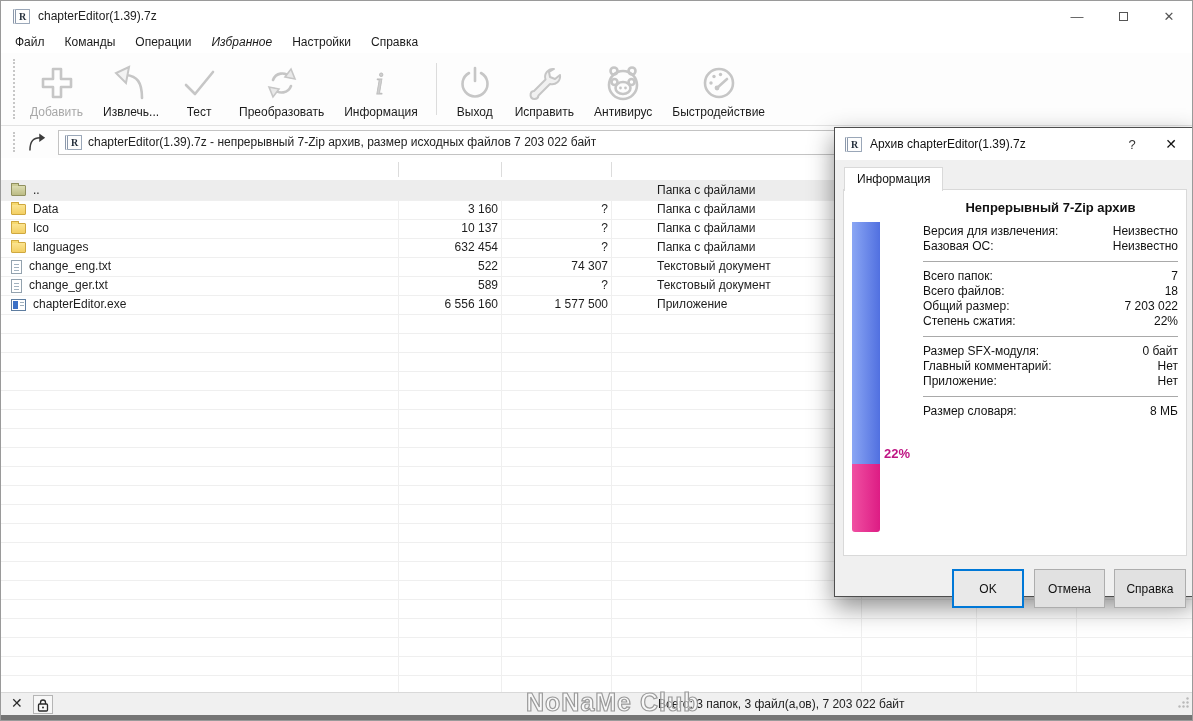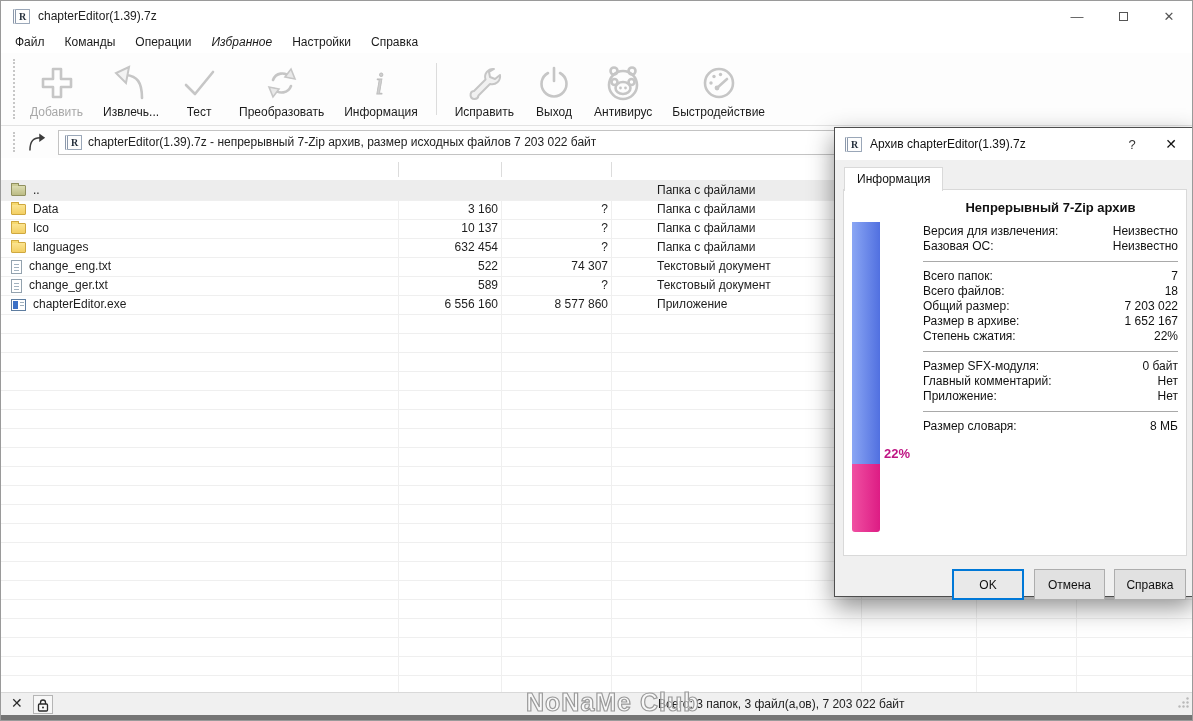--- a/index.html
+++ b/index.html
@@ -93,21 +93,21 @@
   .tab { position:absolute; left:9px; top:39px; padding:4px 12px 5px; background:#fff; border:1px solid #d9d9d9; border-bottom:none; font-size:12px; color:#111; z-index:2; }
   .tabpage { position:absolute; left:8px; top:61px; width:344px; height:367px; background:#fff; border:1px solid #d9d9d9; }
   .ratiobar { position:absolute; left:8px; top:32px; width:28px; height:310px; }
   .ratio-blue { width:100%; height:242px; background:linear-gradient(to right,#8aa6f4,#5170e0); }
   .ratio-pink { width:100%; height:68px; background:linear-gradient(to right,#f050a2,#dd1c84); border-radius:0 0 3px 3px; }
   .ratio-label { position:absolute; left:40px; top:256px; font-size:13px; font-weight:bold; color:#bf1583; }
   .stats { position:absolute; left:79px; top:10px; width:255px; }
   .stats-heading { text-align:center; font-size:13px; font-weight:bold; color:#111; margin-bottom:9px; }
   .stat { display:flex; justify-content:space-between; height:15px; line-height:15px; font-size:12px; color:#111; }
   .stat-sep { border-top:1px solid #a9a9a9; margin:7px 0; }
-  .dlg-btn { position:absolute; height:31px; background:#e1e1e1; border:1px solid #adadad; font-size:12px; color:#111;
+  .dlg-btn { position:absolute; height:39px; background:#e1e1e1; border:1px solid #adadad; font-size:12px; color:#111;
              display:flex; align-items:center; justify-content:center; top:441px; font-family:inherit; }
   .dlg-btn.ok { left:117px; width:72px; border:1px solid #0078d7; box-shadow:inset 0 0 0 1px #0078d7; background:#e9e9e9; }
   .dlg-btn.cancel { left:199px; width:71px; }
   .dlg-btn.help { left:279px; width:72px; }
 </style>
 </head>
 <body>
 
 <div class="window">
 
@@ -175,33 +175,33 @@
         <svg width="40" height="40" viewBox="0 0 40 40">
             <text x="14" y="31" font-family="'Liberation Serif',serif" font-style="italic" font-size="32" fill="#cfcfcf" stroke="#bdbdbd" stroke-width="0.8">i</text>
           </svg>
       </span>
       <span class="tb-label">Информация</span>
     </div>
     <span class="tb-sep"></span>
     <div class="tb-btn">
       <span class="tb-ico">
         <svg width="40" height="40" viewBox="0 0 40 40">
-            <path fill="#f1f1f1" stroke="#c6c6c6" stroke-width="2" stroke-linejoin="round" d="M30 6 a8 8 0 0 0-8.5 10.5 L10 28 a4 4 0 1 0 4.5 4.5 L26 21 A8 8 0 0 0 36 12 l-5 4 -5-2 -1-5 z"></path>
-          </svg>
-      </span>
-      <span class="tb-label">Исправить</span>
-    </div>
-    <div class="tb-btn">
-      <span class="tb-ico">
-        <svg width="40" height="40" viewBox="0 0 40 40">
             <path class="gico" d="M14 10 a12.5 12.5 0 1 0 12 0"></path>
             <path class="gico" d="M20 5 v13"></path>
           </svg>
       </span>
       <span class="tb-label">Выход</span>
+    </div>
+    <div class="tb-btn">
+      <span class="tb-ico">
+        <svg width="40" height="40" viewBox="0 0 40 40">
+            <path fill="#f1f1f1" stroke="#c6c6c6" stroke-width="2" stroke-linejoin="round" d="M30 6 a8 8 0 0 0-8.5 10.5 L10 28 a4 4 0 1 0 4.5 4.5 L26 21 A8 8 0 0 0 36 12 l-5 4 -5-2 -1-5 z"></path>
+          </svg>
+      </span>
+      <span class="tb-label">Исправить</span>
     </div>
     <div class="tb-btn">
       <span class="tb-ico">
         <svg width="44" height="42" viewBox="0 0 44 42">
           <circle class="gico" cx="22" cy="23" r="14" fill="#f6f6f6"></circle>
           <circle class="gico" cx="13" cy="9" r="3.5" fill="#f6f6f6"></circle>
             <circle class="gico" cx="31" cy="9" r="3.5" fill="#f6f6f6"></circle>
           <circle class="gico" stroke-width="2" cx="13.5" cy="20" r="3" fill="#fff"></circle>
             <circle class="gico" stroke-width="2" cx="30.5" cy="20" r="3" fill="#fff"></circle>
           <ellipse class="gico" stroke-width="2" cx="22" cy="26" rx="7.5" ry="6" fill="#fff"></ellipse>
@@ -311,21 +311,21 @@
       <span class="cell c-size">589</span>
       <span class="cell c-packed">?</span>
       <span class="cell c-type">Текстовый документ</span>
     </div>
     <div class="row">
       <span class="cell c-name">
           <span class="fico exe"></span>
           <span>chapterEditor.exe</span>
         </span>
       <span class="cell c-size">6 556 160</span>
-      <span class="cell c-packed">8 577 860</span>
+      <span class="cell c-packed">1 577 500</span>
       <span class="cell c-type">Приложение</span>
     </div>
   </div>
 
   <div class="statusbar">
     <span class="sb-x">✕</span>
     <span class="sb-lock">
       <svg width="12" height="14" viewBox="0 0 12 14">
         <rect x="1.5" y="6" width="9" height="7" rx="1" fill="none" stroke="#2a2a2a" stroke-width="1.3"></rect>
         <path d="M3.5 6 V4.5 a2.5 2.5 0 0 1 5 0 V6" fill="none" stroke="#2a2a2a" stroke-width="1.3"></path>
@@ -379,24 +379,20 @@
           </div>
         <div class="stat">
             <span>Всего файлов:</span>
             <span>18</span>
           </div>
         <div class="stat">
             <span>Общий размер:</span>
             <span>7 203 022</span>
           </div>
         <div class="stat">
-            <span>Размер в архиве:</span>
-            <span>1 652 167</span>
-          </div>
-        <div class="stat">
             <span>Степень сжатия:</span>
             <span>22%</span>
           </div>
         <div class="stat-sep"></div>
         <div class="stat">
             <span>Размер SFX-модуля:</span>
             <span>0 байт</span>
           </div>
         <div class="stat">
             <span>Главный комментарий:</span>

